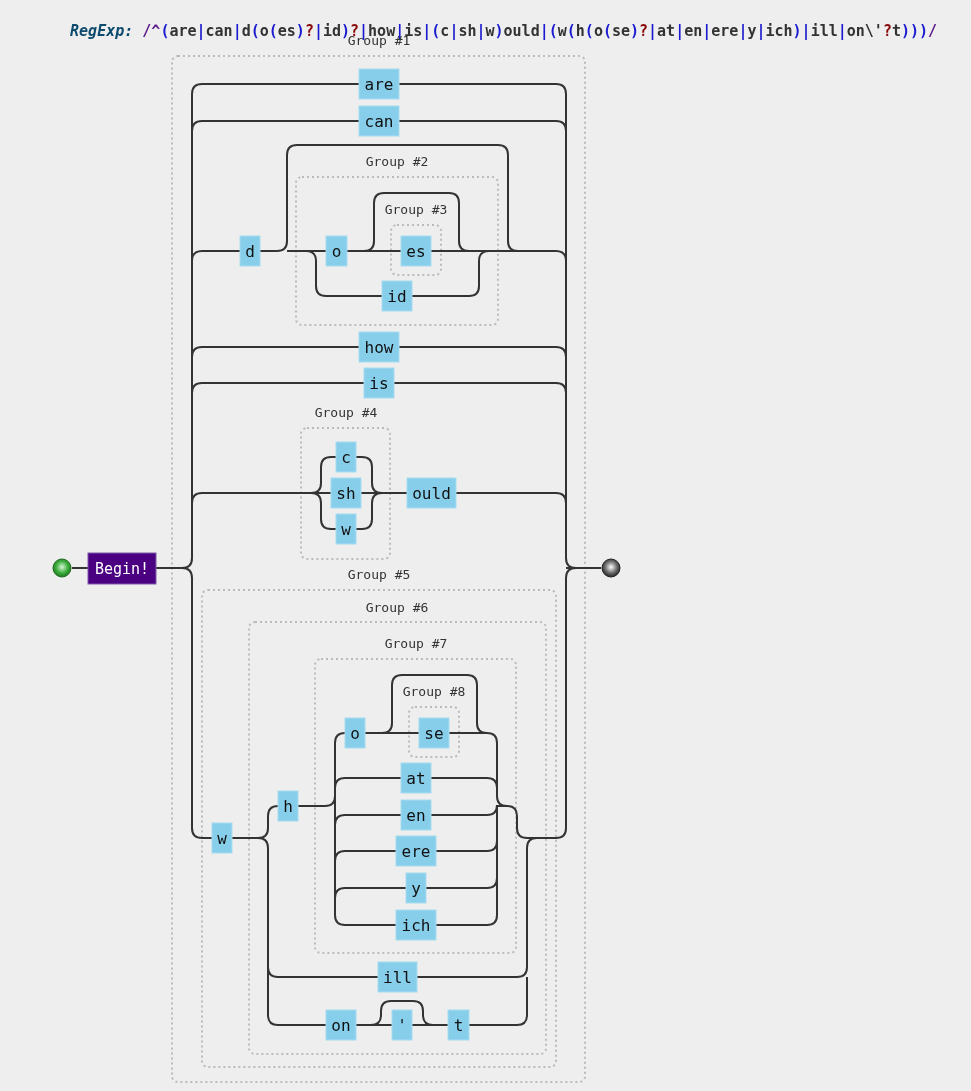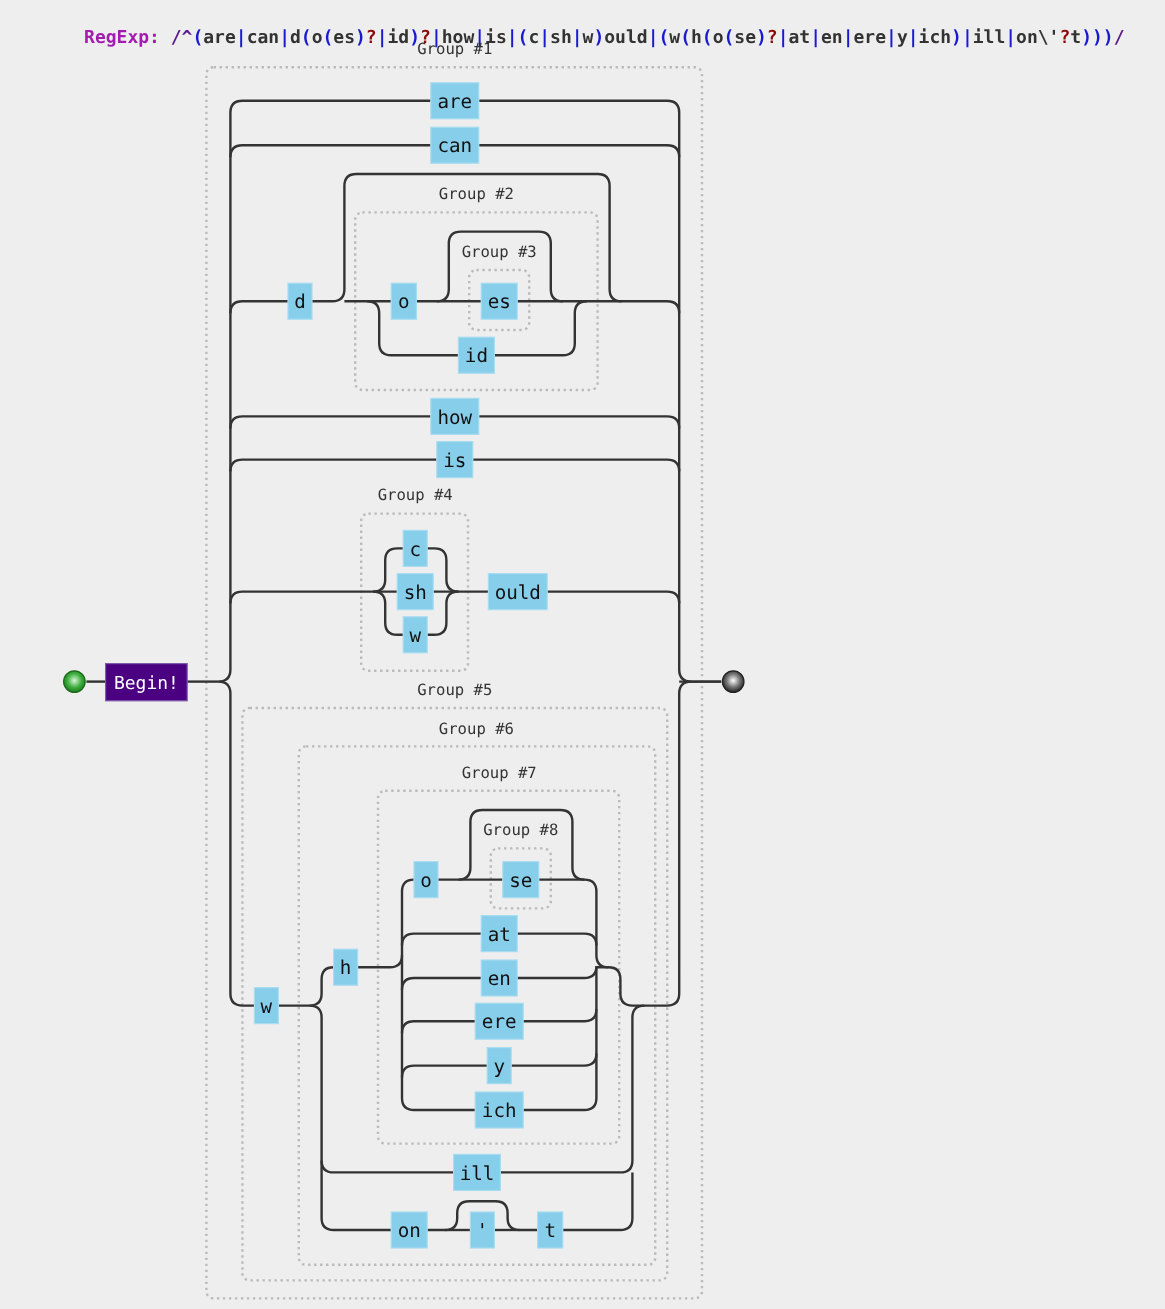--- a/index.html
+++ b/index.html
@@ -1,18 +1,18 @@
 <!DOCTYPE html>
 <html><head>
 <meta charset="utf-8">
 <style>
   html, body { margin: 0; padding: 0; background: #eeeeee; }
   body { width: 971px; height: 1091px; position: relative; overflow: hidden; font-family: "DejaVu Sans Mono", monospace; }
   #regexp-bar { position: absolute; left: 52px; top: 4px; font-size: 15px; font-weight: bold; white-space: pre; color: #222; }
-  #regexp-bar .lbl { color: #a21caf; }
+  #regexp-bar .lbl { color: #0c4a6e; font-style: italic; }
   #regexp-bar .slash { color: #5a1a8a; }
   #regexp-bar .lit { color: #333; }
   #regexp-bar .paren { color: #1a1ad0; }
   #regexp-bar .pipe { color: #1a1ad0; }
   #regexp-bar .quant { color: #8a0a0a; }
   #regexp-bar .anchor { color: #5a1a8a; }
   #diagram { position: absolute; left: 0; top: 0; }
   .grp-label { font-family: "DejaVu Sans Mono", monospace; font-size: 13px; fill: #333; }
   .lit-text { font-family: "DejaVu Sans Mono", monospace; font-size: 16px; fill: #111; }
   .begin-text { font-family: "DejaVu Sans Mono", monospace; font-size: 15px; fill: #ffffff; }

